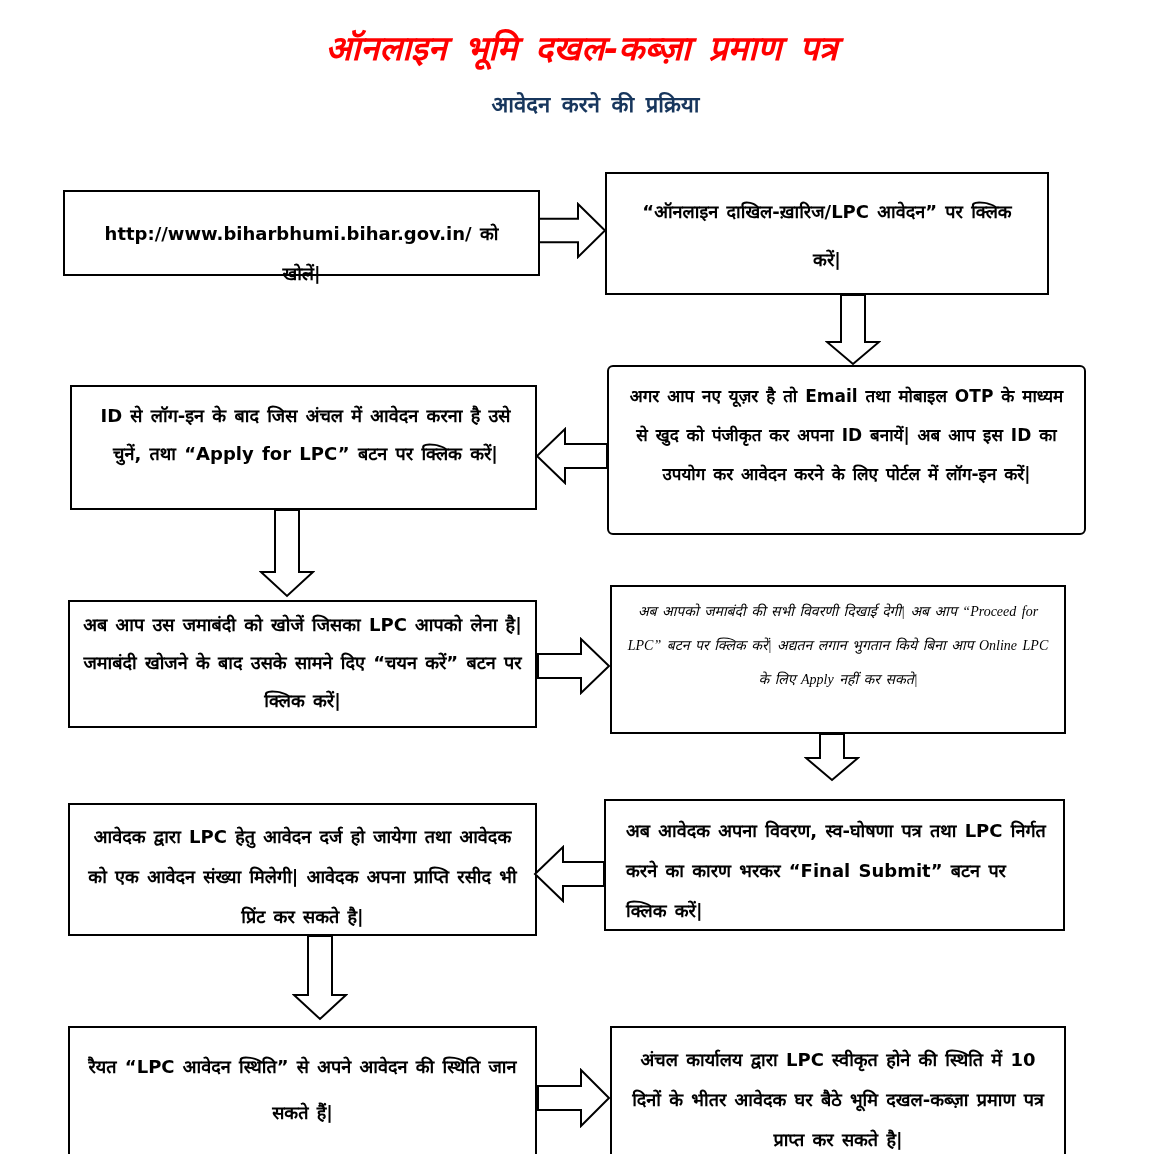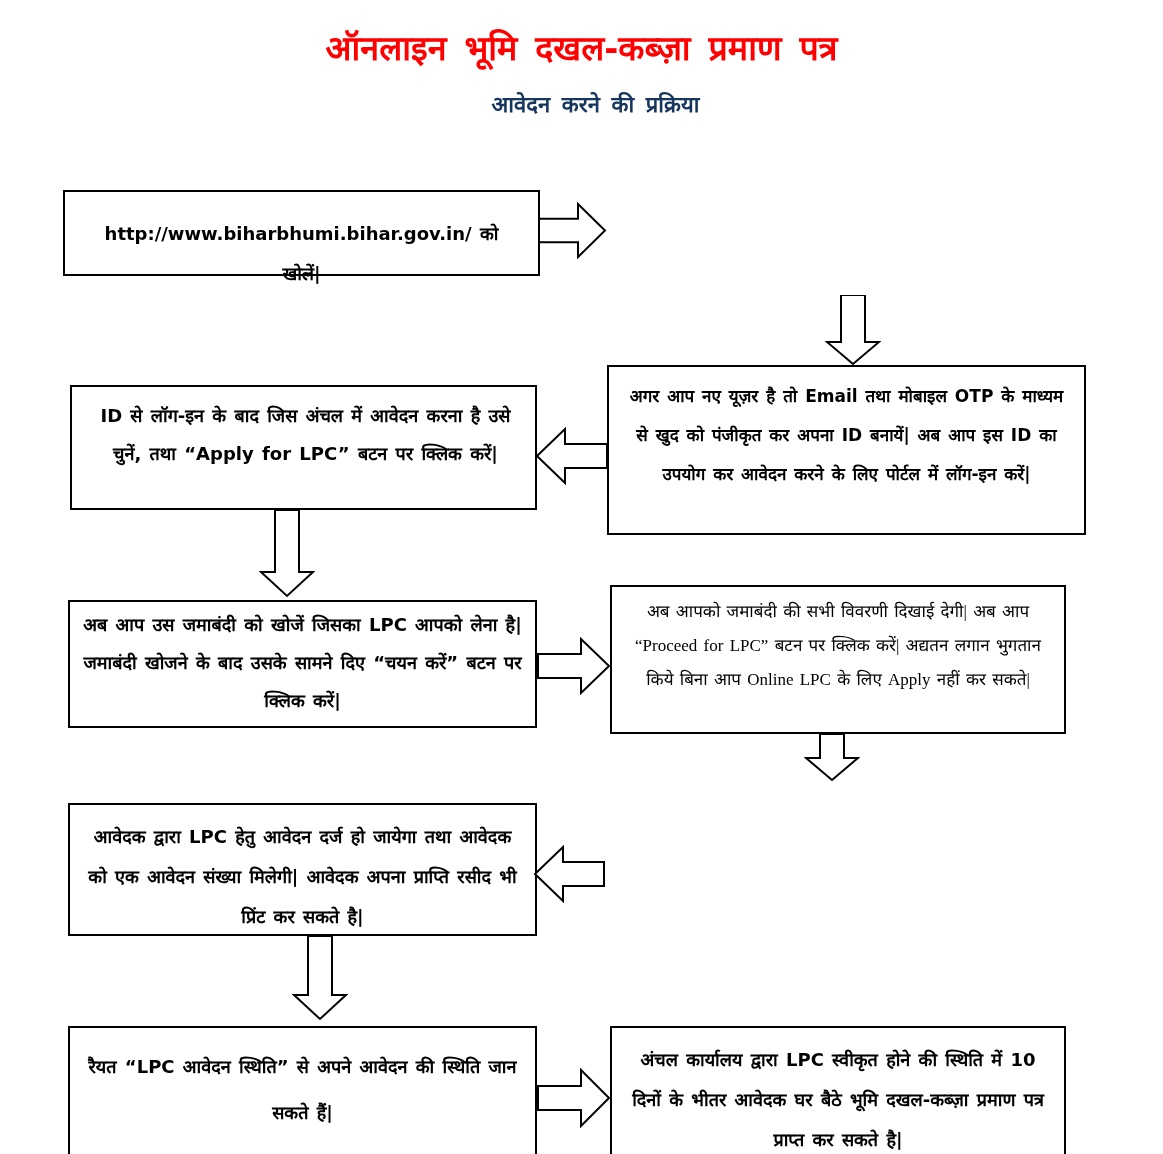--- a/index.html
+++ b/index.html
@@ -13,70 +13,76 @@
   html,body{background:var(--c-bg);}
   body{
     font-family:"DejaVu Sans","Liberation Sans",sans-serif;
     width:1163px;height:1154px;position:relative;overflow:hidden;
     color:var(--c-text);
   }
   .canvas{position:absolute;inset:0;}
   .title{
     position:absolute;left:0;top:24px;width:100%;
     text-align:center;color:var(--c-title);
-    font-size:34px;font-weight:bold;word-spacing:6px;
+    font-size:34px;font-weight:bold;word-spacing:6px;font-style:italic;
   }
   .subtitle{
     position:absolute;left:0;top:88px;width:100%;
     text-align:center;color:var(--c-subtitle);
     font-size:22px;font-weight:bold;word-spacing:4px;padding-left:28px;
   }
   .box{
     position:absolute;background:var(--c-bg);
     border:2px solid var(--c-border);
     font-size:18px;font-weight:bold;word-spacing:2px;
     line-height:40px;text-align:center;
   }
   .b1{left:63px;top:190px;width:477px;height:86px;padding:22px 20px 0;}
   .b2{left:605px;top:172px;width:444px;height:123px;padding:14px 26px 0;line-height:48px;}
-  .b3{left:607px;top:365px;width:479px;height:170px;padding:10px 12px 0;font-size:17px;line-height:39px;}
+  .b3{left:607px;top:365px;width:479px;height:170px;padding:10px 12px 0;font-size:17px;line-height:39px;border-radius:6px;}
   .b4{left:70px;top:385px;width:467px;height:125px;padding:10px 14px 0 18px;text-align:center;line-height:38px;}
   .b5{left:68px;top:600px;width:469px;height:128px;padding:4px 10px 0;line-height:38px;}
   .b6{left:610px;top:585px;width:456px;height:149px;padding:8px 12px 0;
       font-family:"Liberation Serif","DejaVu Serif","DejaVu Sans",serif;
-      font-weight:normal;font-size:17px;line-height:34px;}
+      font-weight:normal;font-size:14px;line-height:34px;font-style:italic;}
   .b7{left:604px;top:799px;width:461px;height:132px;padding:10px 14px 0 20px;text-align:left;line-height:40px;}
   .b8{left:68px;top:803px;width:469px;height:133px;padding:12px 12px 8px;line-height:40px;}
   .b9{left:68px;top:1026px;width:469px;height:140px;padding:16px 14px 0;line-height:46px;}
   .b10{left:610px;top:1026px;width:456px;height:140px;padding:12px 12px 0;line-height:40px;}
   .arrow{position:absolute;}
   .arrow svg{display:block;width:100%;height:100%;}
 </style>
 </head>
 <body>
 
 <div class="canvas">
 
   <div class="title">ऑनलाइन भूमि दखल-कब्ज़ा प्रमाण पत्र</div>
   <div class="subtitle">आवेदन करने की प्रक्रिया</div>
 
   <div class="box b1">
     <span>http://www.biharbhumi.bihar.gov.in/ को खोलें|</span>
   </div>
+  <div class="box b2">
+    <span>“ऑनलाइन दाखिल-ख़ारिज/LPC आवेदन” पर क्लिक करें|</span>
+  </div>
   <div class="box b3">
     <span>अगर आप नए यूज़र है तो Email तथा मोबाइल OTP के माध्यम से खुद को पंजीकृत कर अपना ID बनायें| अब आप इस ID का उपयोग कर आवेदन करने के लिए पोर्टल में लॉग-इन करें|</span>
   </div>
   <div class="box b4">
     <span>ID से लॉग-इन के बाद जिस अंचल में आवेदन करना है उसे चुनें, तथा “Apply for LPC” बटन पर क्लिक करें|</span>
   </div>
   <div class="box b5">
     <span>अब आप उस जमाबंदी को खोजें जिसका LPC आपको लेना है| जमाबंदी खोजने के बाद उसके सामने दिए “चयन करें” बटन पर क्लिक करें|</span>
   </div>
   <div class="box b6">
     <span>अब आपको जमाबंदी की सभी विवरणी दिखाई देगी| अब आप “Proceed for LPC” बटन पर क्लिक करें| अद्यतन लगान भुगतान किये बिना आप Online LPC के लिए Apply नहीं कर सकते|</span>
+  </div>
+  <div class="box b7">
+    <span>अब आवेदक अपना विवरण, स्व-घोषणा पत्र तथा LPC निर्गत करने का कारण भरकर “Final Submit” बटन पर क्लिक करें|</span>
   </div>
   <div class="box b8">
     <span>आवेदक द्वारा LPC हेतु आवेदन दर्ज हो जायेगा तथा आवेदक को एक आवेदन संख्या मिलेगी| आवेदक अपना प्राप्ति रसीद भी प्रिंट कर सकते है|</span>
   </div>
   <div class="box b9">
     <span>रैयत “LPC आवेदन स्थिति” से अपने आवेदन की स्थिति जान सकते हैं|</span>
   </div>
   <div class="box b10">
     <span>अंचल कार्यालय द्वारा LPC स्वीकृत होने की स्थिति में 10 दिनों के भीतर आवेदक घर बैठे भूमि दखल-कब्ज़ा प्रमाण पत्र प्राप्त कर सकते है|</span>
   </div>

